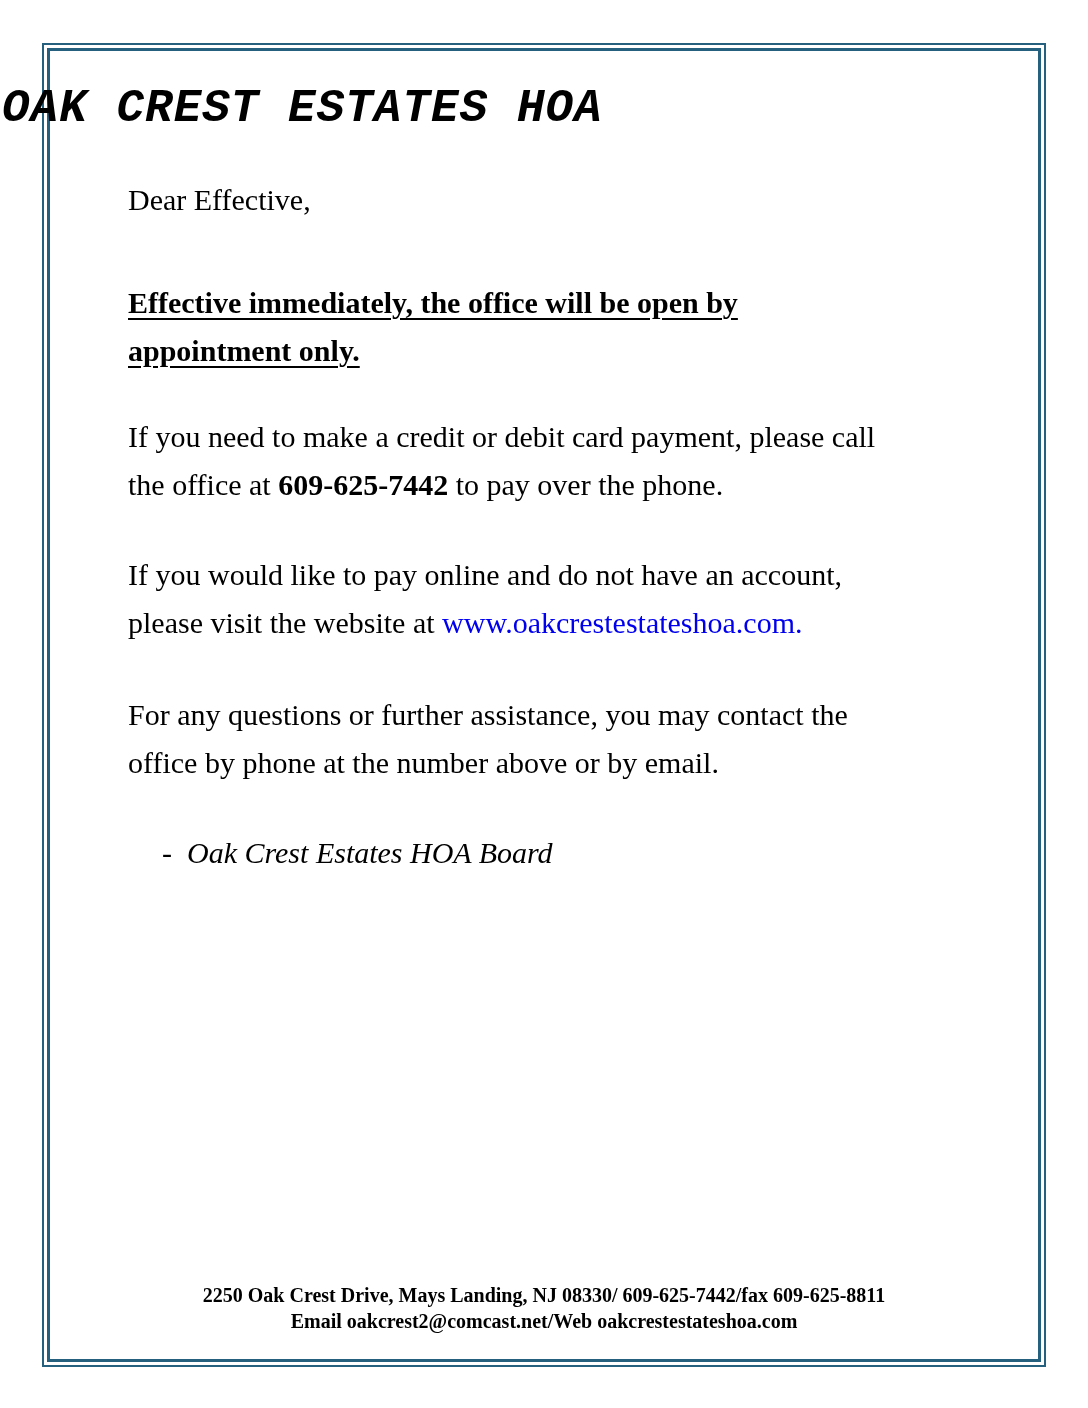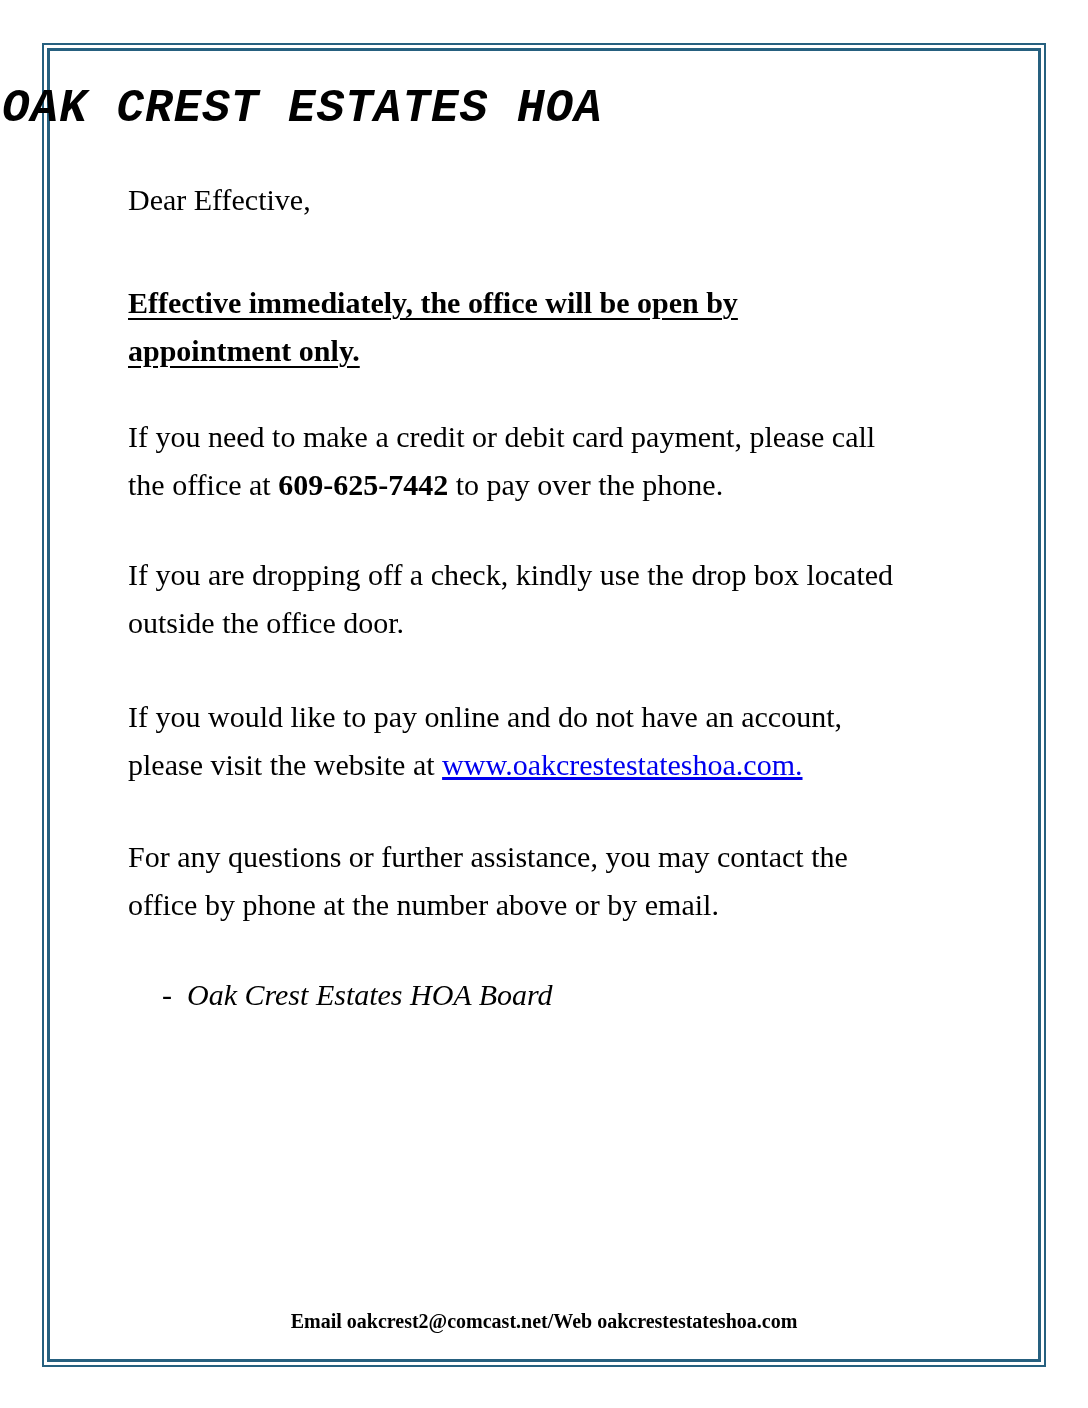--- a/index.html
+++ b/index.html
@@ -71,21 +71,20 @@
   .para-payment  { margin-bottom: 42px !important; }
   .para-dropbox  { margin-bottom: 46px !important; }
   .para-online   { margin-bottom: 44px !important; }
   .para-questions{ margin-bottom: 42px !important; }
   .para-thanks   { margin-bottom: 54px !important; }
 
   .phone { font-weight: bold; }
 
   .website-link {
     color: var(--link, #0000EE);
-    text-decoration: underline;
     cursor: pointer;
   }
 
   .signature {
     padding-left: 34px;
   }
   .signature .sig-name { margin-left: 15px; font-style: italic; }
 
   .footer {
     position: absolute;
@@ -110,29 +109,28 @@
 <div class="letter-body">
 
   <p class="salutation">Dear Effective,</p>
 
   <p class="notice">Effective immediately, the office will be open by
 appointment only.</p>
 
   <p class="para-payment"><span>If you need to make a credit or debit card payment, please call
 the office at </span><span class="phone">609-625-7442</span><span> to pay over the phone.</span></p>
 
-  <p class="para-dropbox">If you are dropping off a check, kindly use the drop box located
-outside the office door.</p>
 
   <p class="para-online"><span>If you would like to pay online and do not have an account,
 please visit the website at </span><a class="website-link">www.oakcrestestateshoa.com.</a></p>
 
   <p class="para-questions">For any questions or further assistance, you may contact the
 office by phone at the number above or by email.</p>
 
 
   <p class="signature"><span class="sig-dash">-</span><span class="sig-name">Oak Crest Estates HOA Board</span></p>
 
 </div>
 
 <div class="footer">
+  <div>2250 Oak Crest Drive, Mays Landing, NJ 08330/ 609-625-7442/fax 609-625-8811</div>
   <div>Email oakcrest2@comcast.net/Web oakcrestestateshoa.com</div>
 </div>
 
 </body></html>

